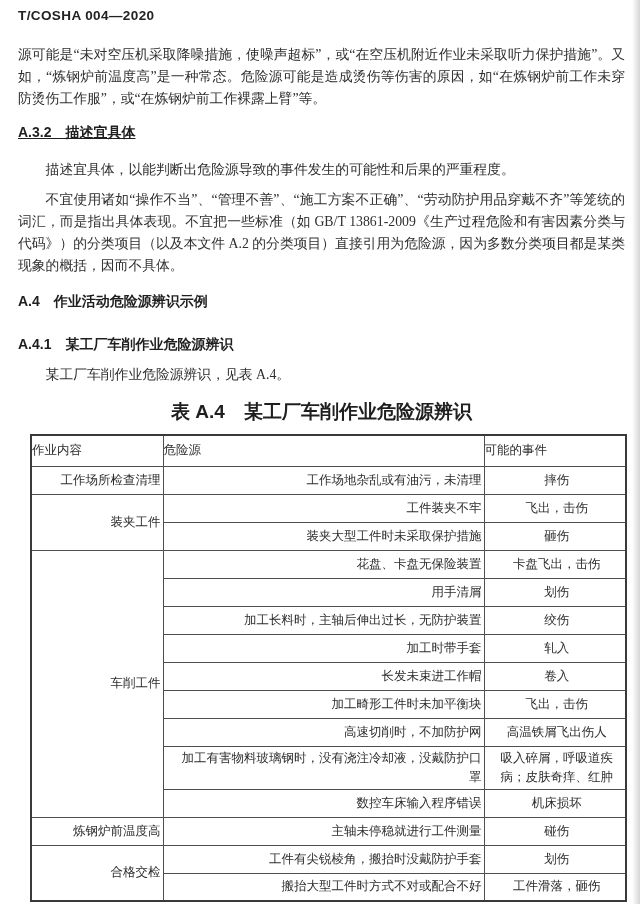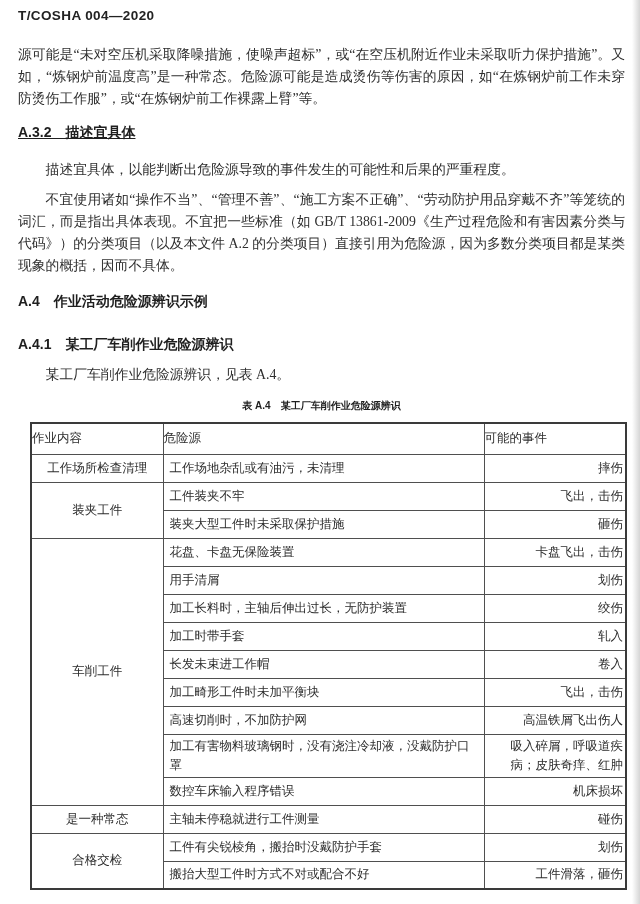--- a/index.html
+++ b/index.html
@@ -42,21 +42,21 @@
   }
   .h-a32 { margin-top:14px;text-decoration:underline; }
   .h-a4  { margin-top:16px; }
   .h-a41 { margin-top:25px; }
 
   .tbl-caption {
     margin-top:13px;
     text-align:center;
     font-family:"Liberation Sans", sans-serif;
     font-weight:700;
-    font-size:10px;
+    font-size:19px;
     color:#1f1f1f;
   }
 
   table.tbl {
     border-collapse:collapse;
     table-layout:fixed;
     width:595px;
     margin:9px 0 0 12px;
     border:2px solid #3a3a3a;
   }
@@ -70,23 +70,23 @@
   .tbl th {
     height:31px;
     text-align:left;
     vertical-align:middle;
   }
   .tbl td {
     height:28px;
     vertical-align:middle;
     line-height:19px;
   }
-  td.c-act { text-align:center; padding:2px 2px; }
-  td.c-haz { text-align:left; padding:2px 2px 2px 6px; }
-  td.c-evt { text-align:right; padding:2px 2px 2px 6px; }
+  td.c-act { text-align:right; padding:2px 2px; }
+  td.c-haz { text-align:right; padding:2px 2px 2px 6px; }
+  td.c-evt { text-align:center; padding:2px 2px 2px 6px; }
 
   .scan-edge {
     position:absolute;
     top:0; right:0;
     width:8px; height:904px;
     background:linear-gradient(to right, rgba(130,130,130,0) 0%, rgba(125,125,125,0.32) 100%);
     pointer-events:none;
   }
 </style>
 </head>
@@ -170,21 +170,21 @@
         </tr>
         <tr>
           <td class="c-haz">加工有害物料玻璃钢时，没有浇注冷却液，没戴防护口罩</td>
           <td class="c-evt">吸入碎屑，呼吸道疾病；皮肤奇痒、红肿</td>
         </tr>
         <tr>
           <td class="c-haz">数控车床输入程序错误</td>
           <td class="c-evt">机床损坏</td>
         </tr>
         <tr>
-          <td rowspan="1" class="c-act">是一种常态</td>
+          <td rowspan="1" class="c-act">炼钢炉前温度高</td>
           <td class="c-haz">主轴未停稳就进行工件测量</td>
           <td class="c-evt">碰伤</td>
         </tr>
         <tr>
           <td rowspan="2" class="c-act">合格交检</td>
           <td class="c-haz">工件有尖锐棱角，搬抬时没戴防护手套</td>
           <td class="c-evt">划伤</td>
         </tr>
         <tr>
           <td class="c-haz">搬抬大型工件时方式不对或配合不好</td>

